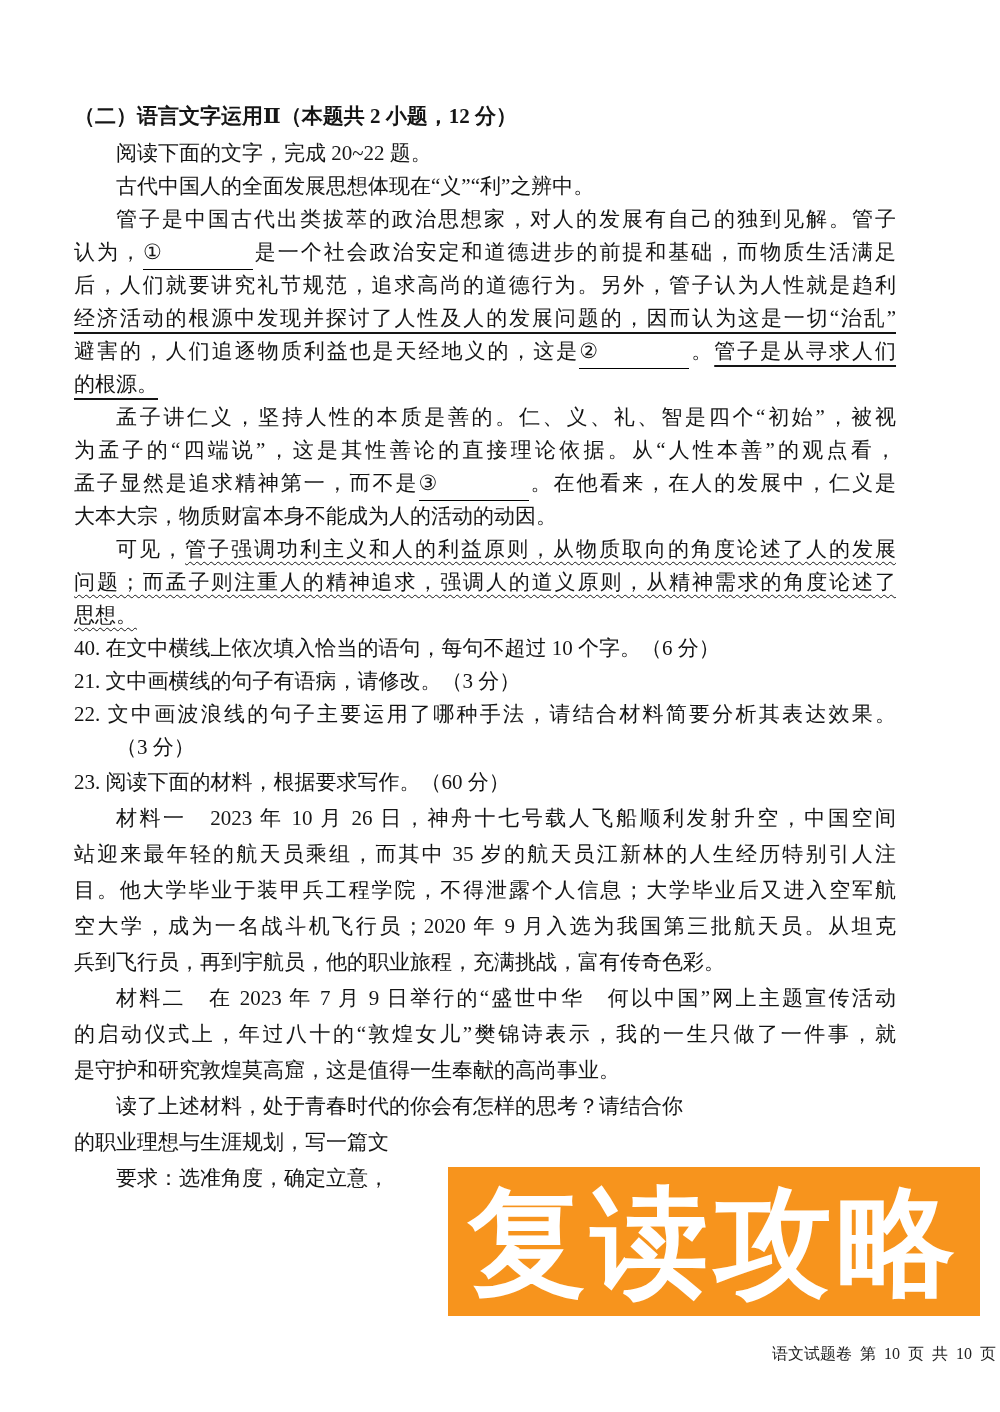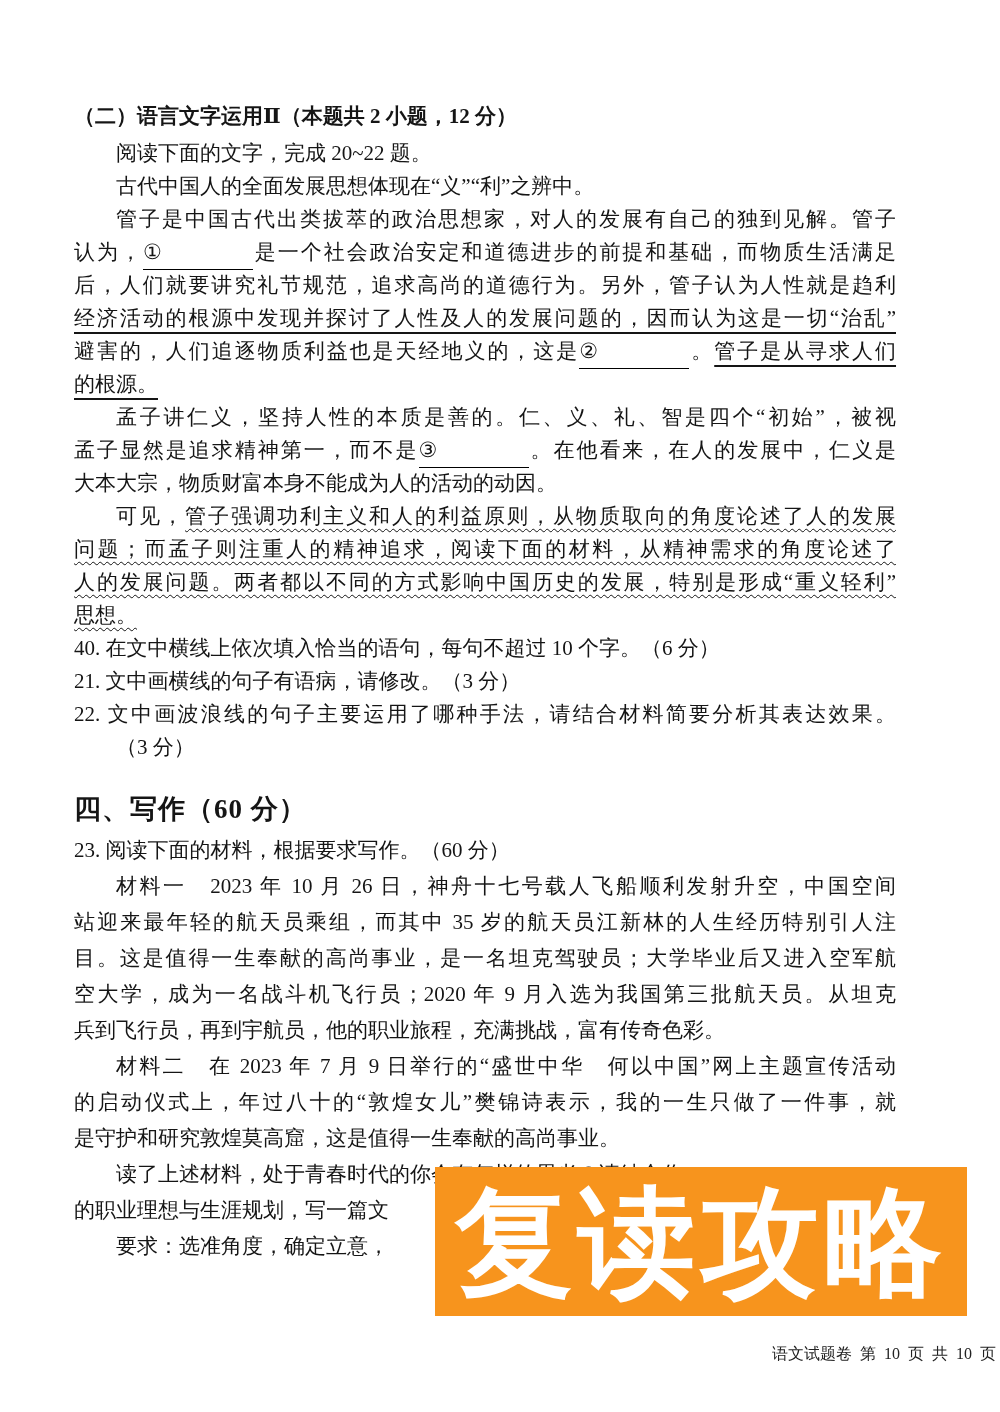--- a/index.html
+++ b/index.html
@@ -29,21 +29,21 @@
   }
   .u-solid {
     text-decoration:underline; text-decoration-thickness:1.6px;
     text-underline-offset:7px;
   }
   .u-wavy {
     text-decoration:underline; text-decoration-style:wavy;
     text-decoration-thickness:1px; text-underline-offset:5px;
   }
   .banner {
-    position:absolute; left:435px; top:1167px; width:532px; height:149px;
+    position:absolute; left:448px; top:1167px; width:532px; height:149px;
     z-index:5; display:flex; align-items:center; justify-content:center;
     overflow:hidden;
   }
   .banner-text {
     font-family:"Liberation Sans","DejaVu Sans",sans-serif;
     font-weight:bold; color:#ffffff; font-size:118px; line-height:1;
     letter-spacing:5px; white-space:nowrap;
   }
   .footer {
     position:absolute; top:1344px; left:0; width:996px;
@@ -57,35 +57,34 @@
     <div class="line h2 end"><span>（二）语言文字运用Ⅱ（本题共 2 小题，12 分）</span></div>
     <div class="line indent end"><span>阅读下面的文字，完成 20~22 题。</span></div>
     <div class="line indent end"><span>古代中国人的全面发展思想体现在“义”“利”之辨中。</span></div>
     <div class="line indent"><span>管子是中国古代出类拔萃的政治思想家，对人的发展有自己的独到见解。管子</span></div>
     <div class="line"><span>认为，</span><span class="blank">①</span><span>是一个社会政治安定和道德进步的前提和基础，而物质生活满足</span></div>
     <div class="line"><span>后，人们就要讲究礼节规范，追求高尚的道德行为。另外，管子认为人性就是趋利</span></div>
     <div class="line"><span class="u-solid">经济活动的根源中发现并探讨了人性及人的发展问题的，因而认为这是一切“治乱”</span></div>
     <div class="line"><span>避害的，人们追逐物质利益也是天经地义的，这是</span><span class="blank">②</span><span>。</span><span class="u-solid">管子是从寻求人们</span></div>
     <div class="line end"><span class="u-solid">的根源。</span></div>
     <div class="line indent"><span>孟子讲仁义，坚持人性的本质是善的。仁、义、礼、智是四个“初始”，被视</span></div>
+    <div class="line"><span>为孟子的“四端说”，这是其性善论的直接理论依据。从“人性本善”的观点看，</span></div>
     <div class="line"><span>孟子显然是追求精神第一，而不是</span><span class="blank">③</span><span>。在他看来，在人的发展中，仁义是</span></div>
     <div class="line end"><span>大本大宗，物质财富本身不能成为人的活动的动因。</span></div>
     <div class="line indent"><span>可见，</span><span class="u-wavy">管子强调功利主义和人的利益原则，从物质取向的角度论述了人的发展</span></div>
-    <div class="line"><span class="u-wavy">问题；而孟子则注重人的精神追求，阅读下面的材料，从精神需求的角度论述了</span></div>
-    <div class="line"><span class="u-wavy">人的发展问题。两者都以不同的方式影响中国历史的发展，特别是形成“重义轻利”</span></div>
+    <div class="line"><span class="u-wavy">问题；而孟子则注重人的精神追求，强调人的道义原则，从精神需求的角度论述了</span></div>
     <div class="line end"><span class="u-wavy">思想。</span></div>
     <div class="line end"><span>40. 在文中横线上依次填入恰当的语句，每句不超过 10 个字。（6 分）</span></div>
     <div class="line end"><span>21. 文中画横线的句子有语病，请修改。（3 分）</span></div>
     <div class="line"><span>22. 文中画波浪线的句子主要运用了哪种手法，请结合材料简要分析其表达效果。</span></div>
     <div class="line cont end"><span>（3 分）</span></div>
-    <div class="line big"><span>四、写作（60 分）</span></div>
     <div class="line end sec4"><span>23. 阅读下面的材料，根据要求写作。（60 分）</span></div>
     <div class="line indent sec4"><span>材料一　2023 年 10 月 26 日，神舟十七号载人飞船顺利发射升空，中国空间</span></div>
     <div class="line sec4"><span>站迎来最年轻的航天员乘组，而其中 35 岁的航天员江新林的人生经历特别引人注</span></div>
-    <div class="line sec4"><span>目。这是值得一生奉献的高尚事业，是一名坦克驾驶员；大学毕业后又进入空军航</span></div>
+    <div class="line sec4"><span>目。他大学毕业于装甲兵工程学院，不得泄露个人信息；大学毕业后又进入空军航</span></div>
     <div class="line sec4"><span>空大学，成为一名战斗机飞行员；2020 年 9 月入选为我国第三批航天员。从坦克</span></div>
     <div class="line end sec4"><span>兵到飞行员，再到宇航员，他的职业旅程，充满挑战，富有传奇色彩。</span></div>
     <div class="line indent sec4"><span>材料二　在 2023 年 7 月 9 日举行的“盛世中华　何以中国”网上主题宣传活动</span></div>
     <div class="line sec4"><span>的启动仪式上，年过八十的“敦煌女儿”樊锦诗表示，我的一生只做了一件事，就</span></div>
     <div class="line end sec4"><span>是守护和研究敦煌莫高窟，这是值得一生奉献的高尚事业。</span></div>
     <div class="line indent end sec4"><span>读了上述材料，处于青春时代的你会有怎样的思考？请结合你</span></div>
     <div class="line end sec4"><span>的职业理想与生涯规划，写一篇文</span></div>
     <div class="line indent end sec4"><span>要求：选准角度，确定立意，</span></div>
   </main>
 

